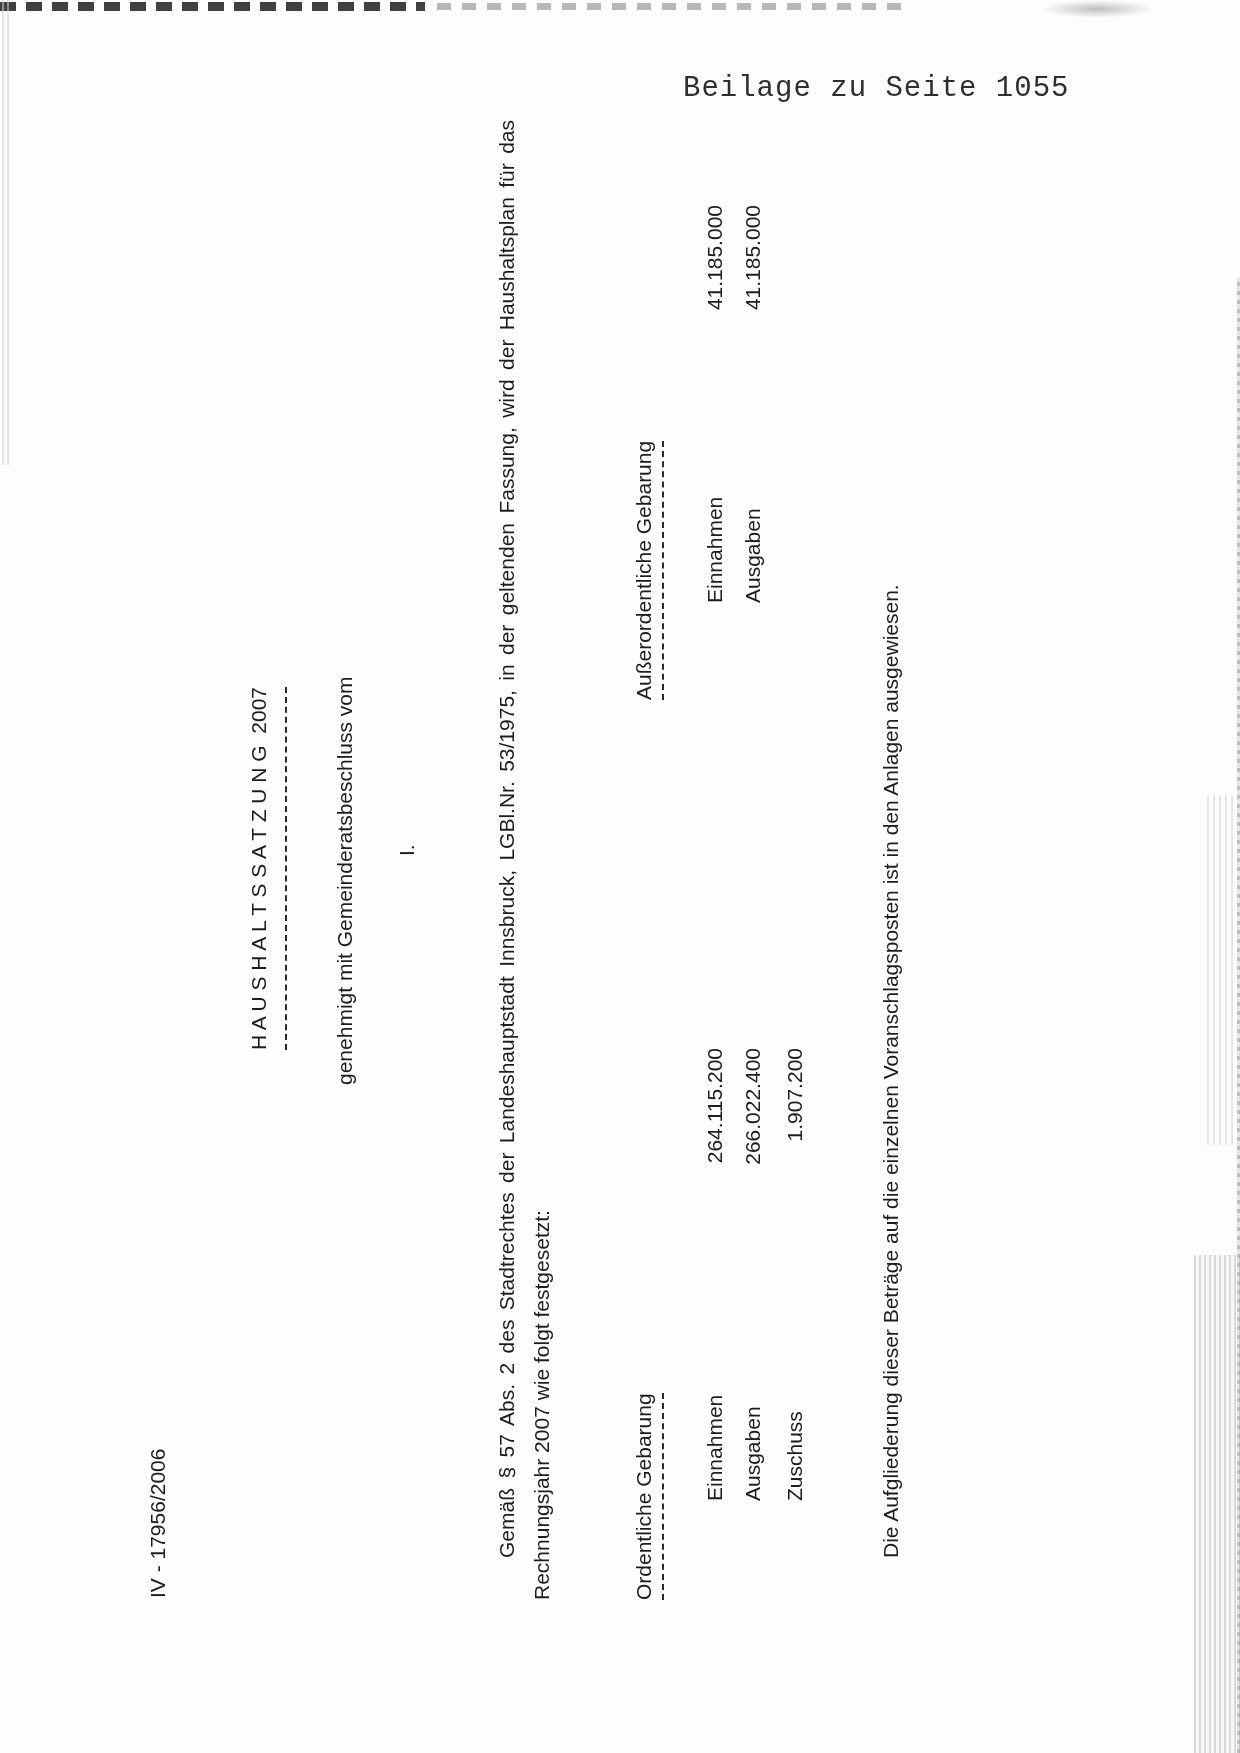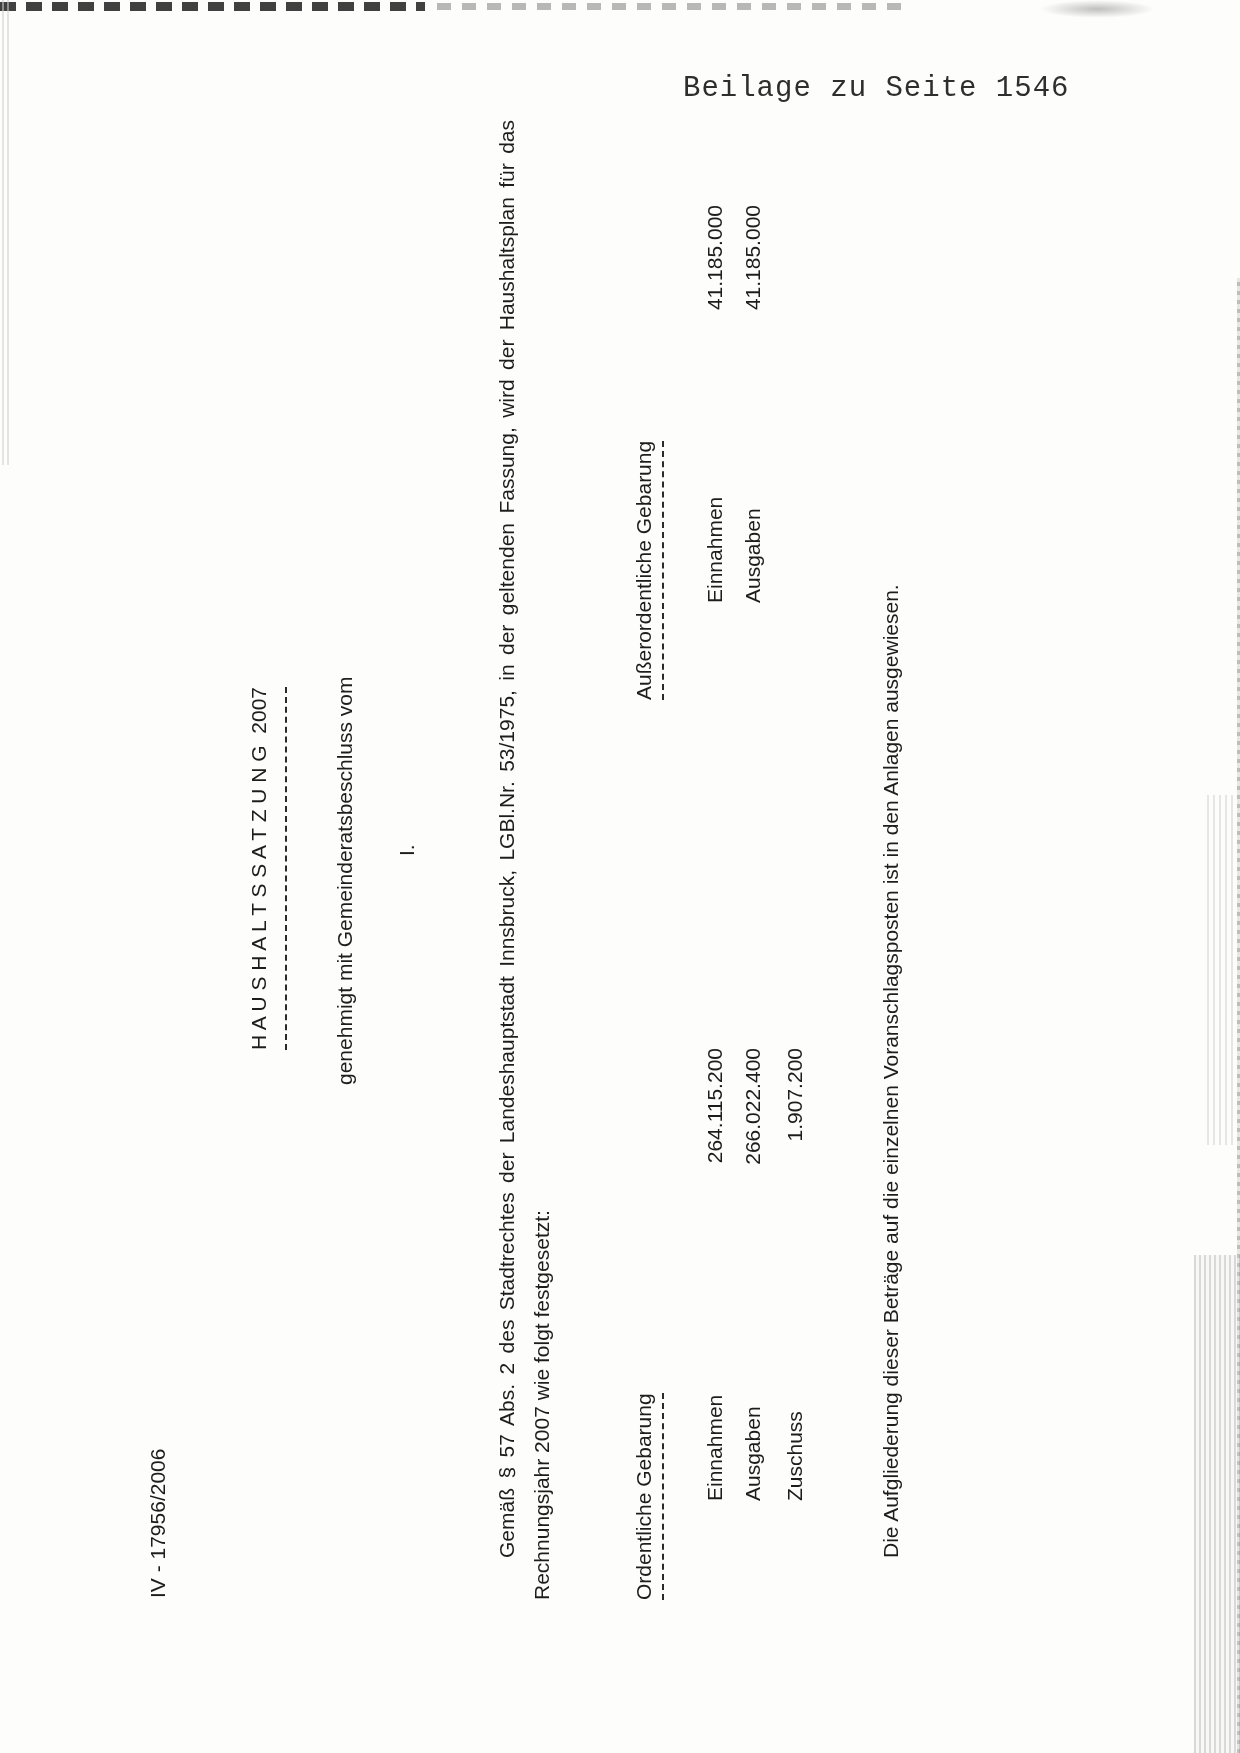--- a/index.html
+++ b/index.html
@@ -60,21 +60,21 @@
 <div class="page">
 
   <div class="abs art-top1"></div>
   <div class="abs art-top2"></div>
   <div class="abs art-top3"></div>
   <div class="abs art-left"></div>
   <div class="abs art-right-line"></div>
   <div class="abs art-right-mid"></div>
   <div class="abs art-right-bot"></div>
 
-  <div class="abs stamp">Beilage zu Seite 1546</div>
+  <div class="abs stamp">Beilage zu Seite 1055</div>
 
   <div class="abs rot">
 
     <div class="abs file-number">IV - 17956/2006</div>
 
     <div class="abs doc-title">H A U S H A L T S S A T Z U N G  2007</div>
 
     <div class="abs approval">genehmigt mit Gemeinderatsbeschluss vom</div>
 
     <div class="abs sec-numeral">I.</div>

